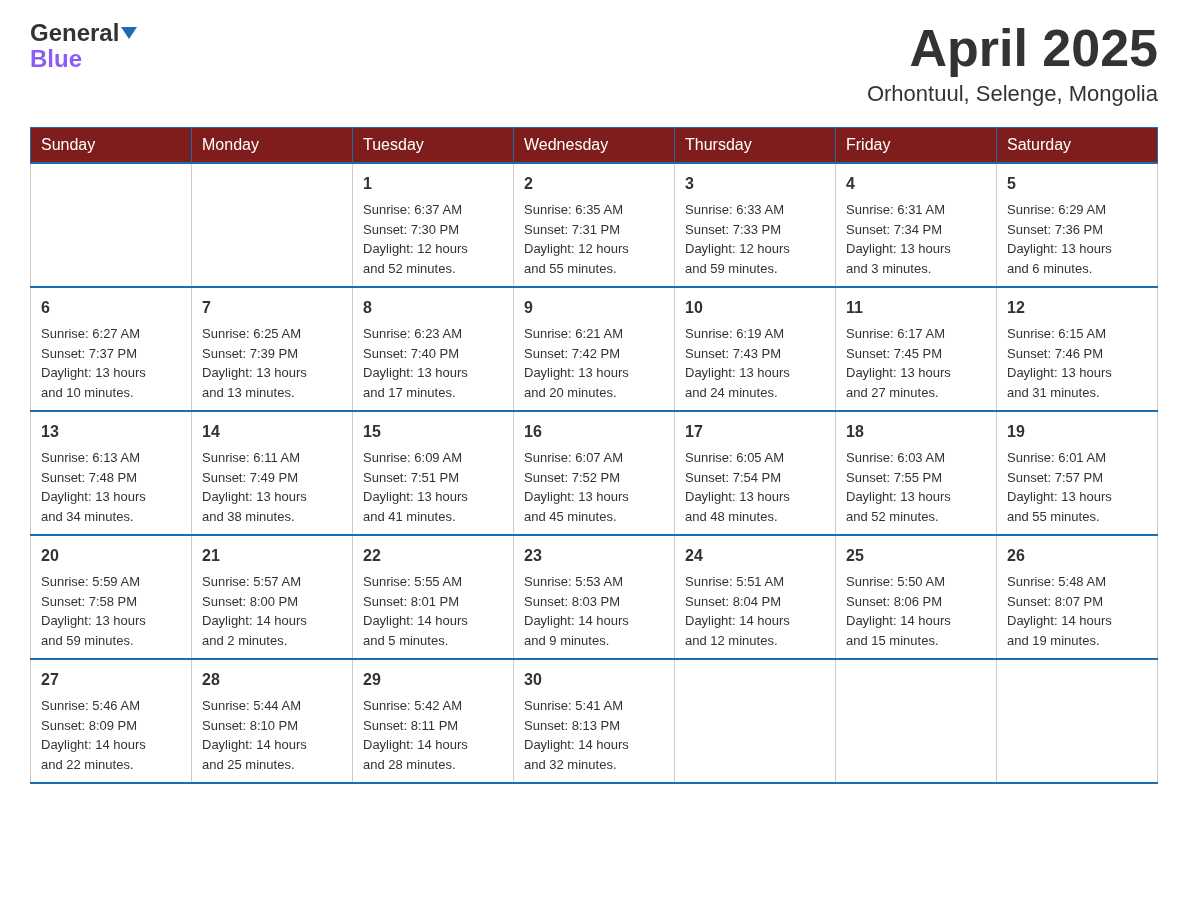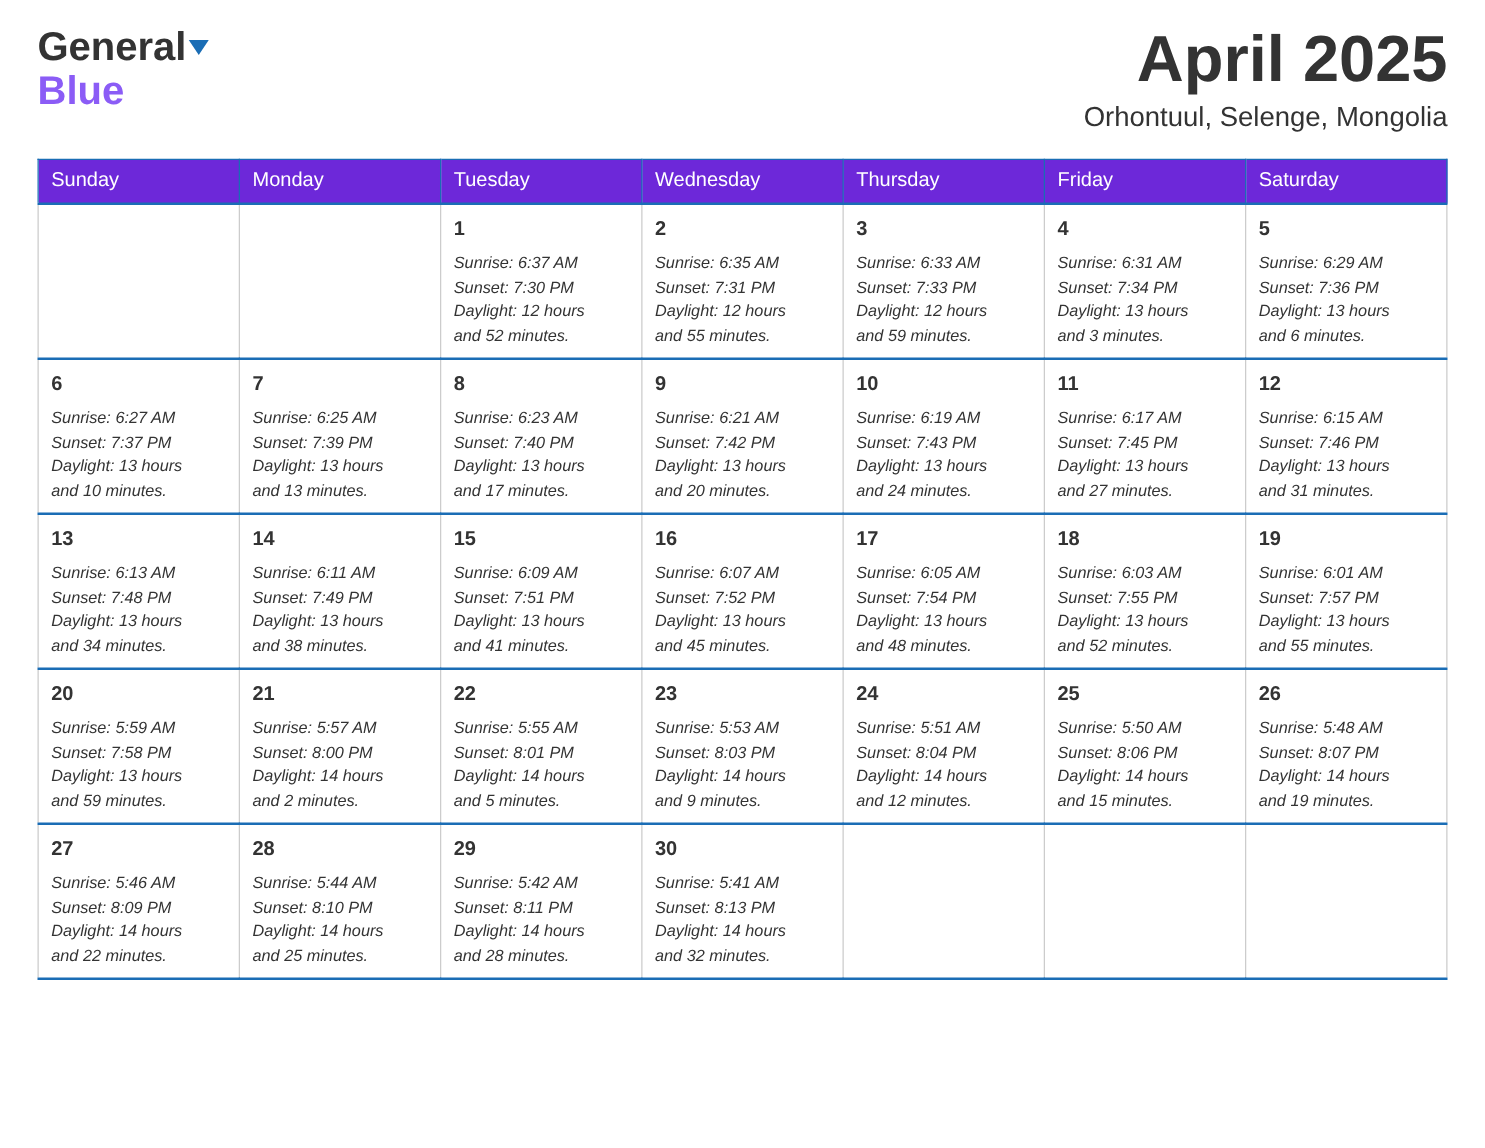--- a/index.html
+++ b/index.html
@@ -16,21 +16,21 @@
       justify-content: space-between;
       align-items: flex-start;
       margin-bottom: 20px;
     }
     .logo-area {
       display: flex;
       flex-direction: column;
       align-items: flex-start;
     }
     .logo-text {
-      font-size: 32px;
+      font-size: 24px;
       font-weight: bold;
       color: #333;
       line-height: 1.1;
     }
     .logo-text .general {
       color: #333;
     }
     .logo-text .blue {
       color: #8b5cf6;
     }
@@ -59,21 +59,21 @@
       font-size: 22px;
       color: #333;
       margin-top: 4px;
     }
     .calendar-table {
       width: 100%;
       border-collapse: collapse;
       border: 1px solid #1a6db5;
     }
     .calendar-table th {
-      background-color: #6d28d9;
+      background-color: #7f1d1d;
       color: #fff;
       padding: 8px 10px;
       text-align: left;
       font-size: 16px;
       font-weight: normal;
       border: 1px solid #1a6db5;
     }
     .calendar-table td {
       vertical-align: top;
       padding: 8px 10px;
@@ -89,21 +89,20 @@
     .day-number {
       font-size: 16px;
       font-weight: bold;
       display: block;
       margin-bottom: 4px;
     }
     .day-info {
       font-size: 13px;
       color: #333;
       line-height: 1.5;
-      font-style: italic;
     }
     .empty-cell {
       background: #fff;
     }
   </style>
 </head>
 <body>
 
 <div class="header-section">
   <div class="logo-area">

